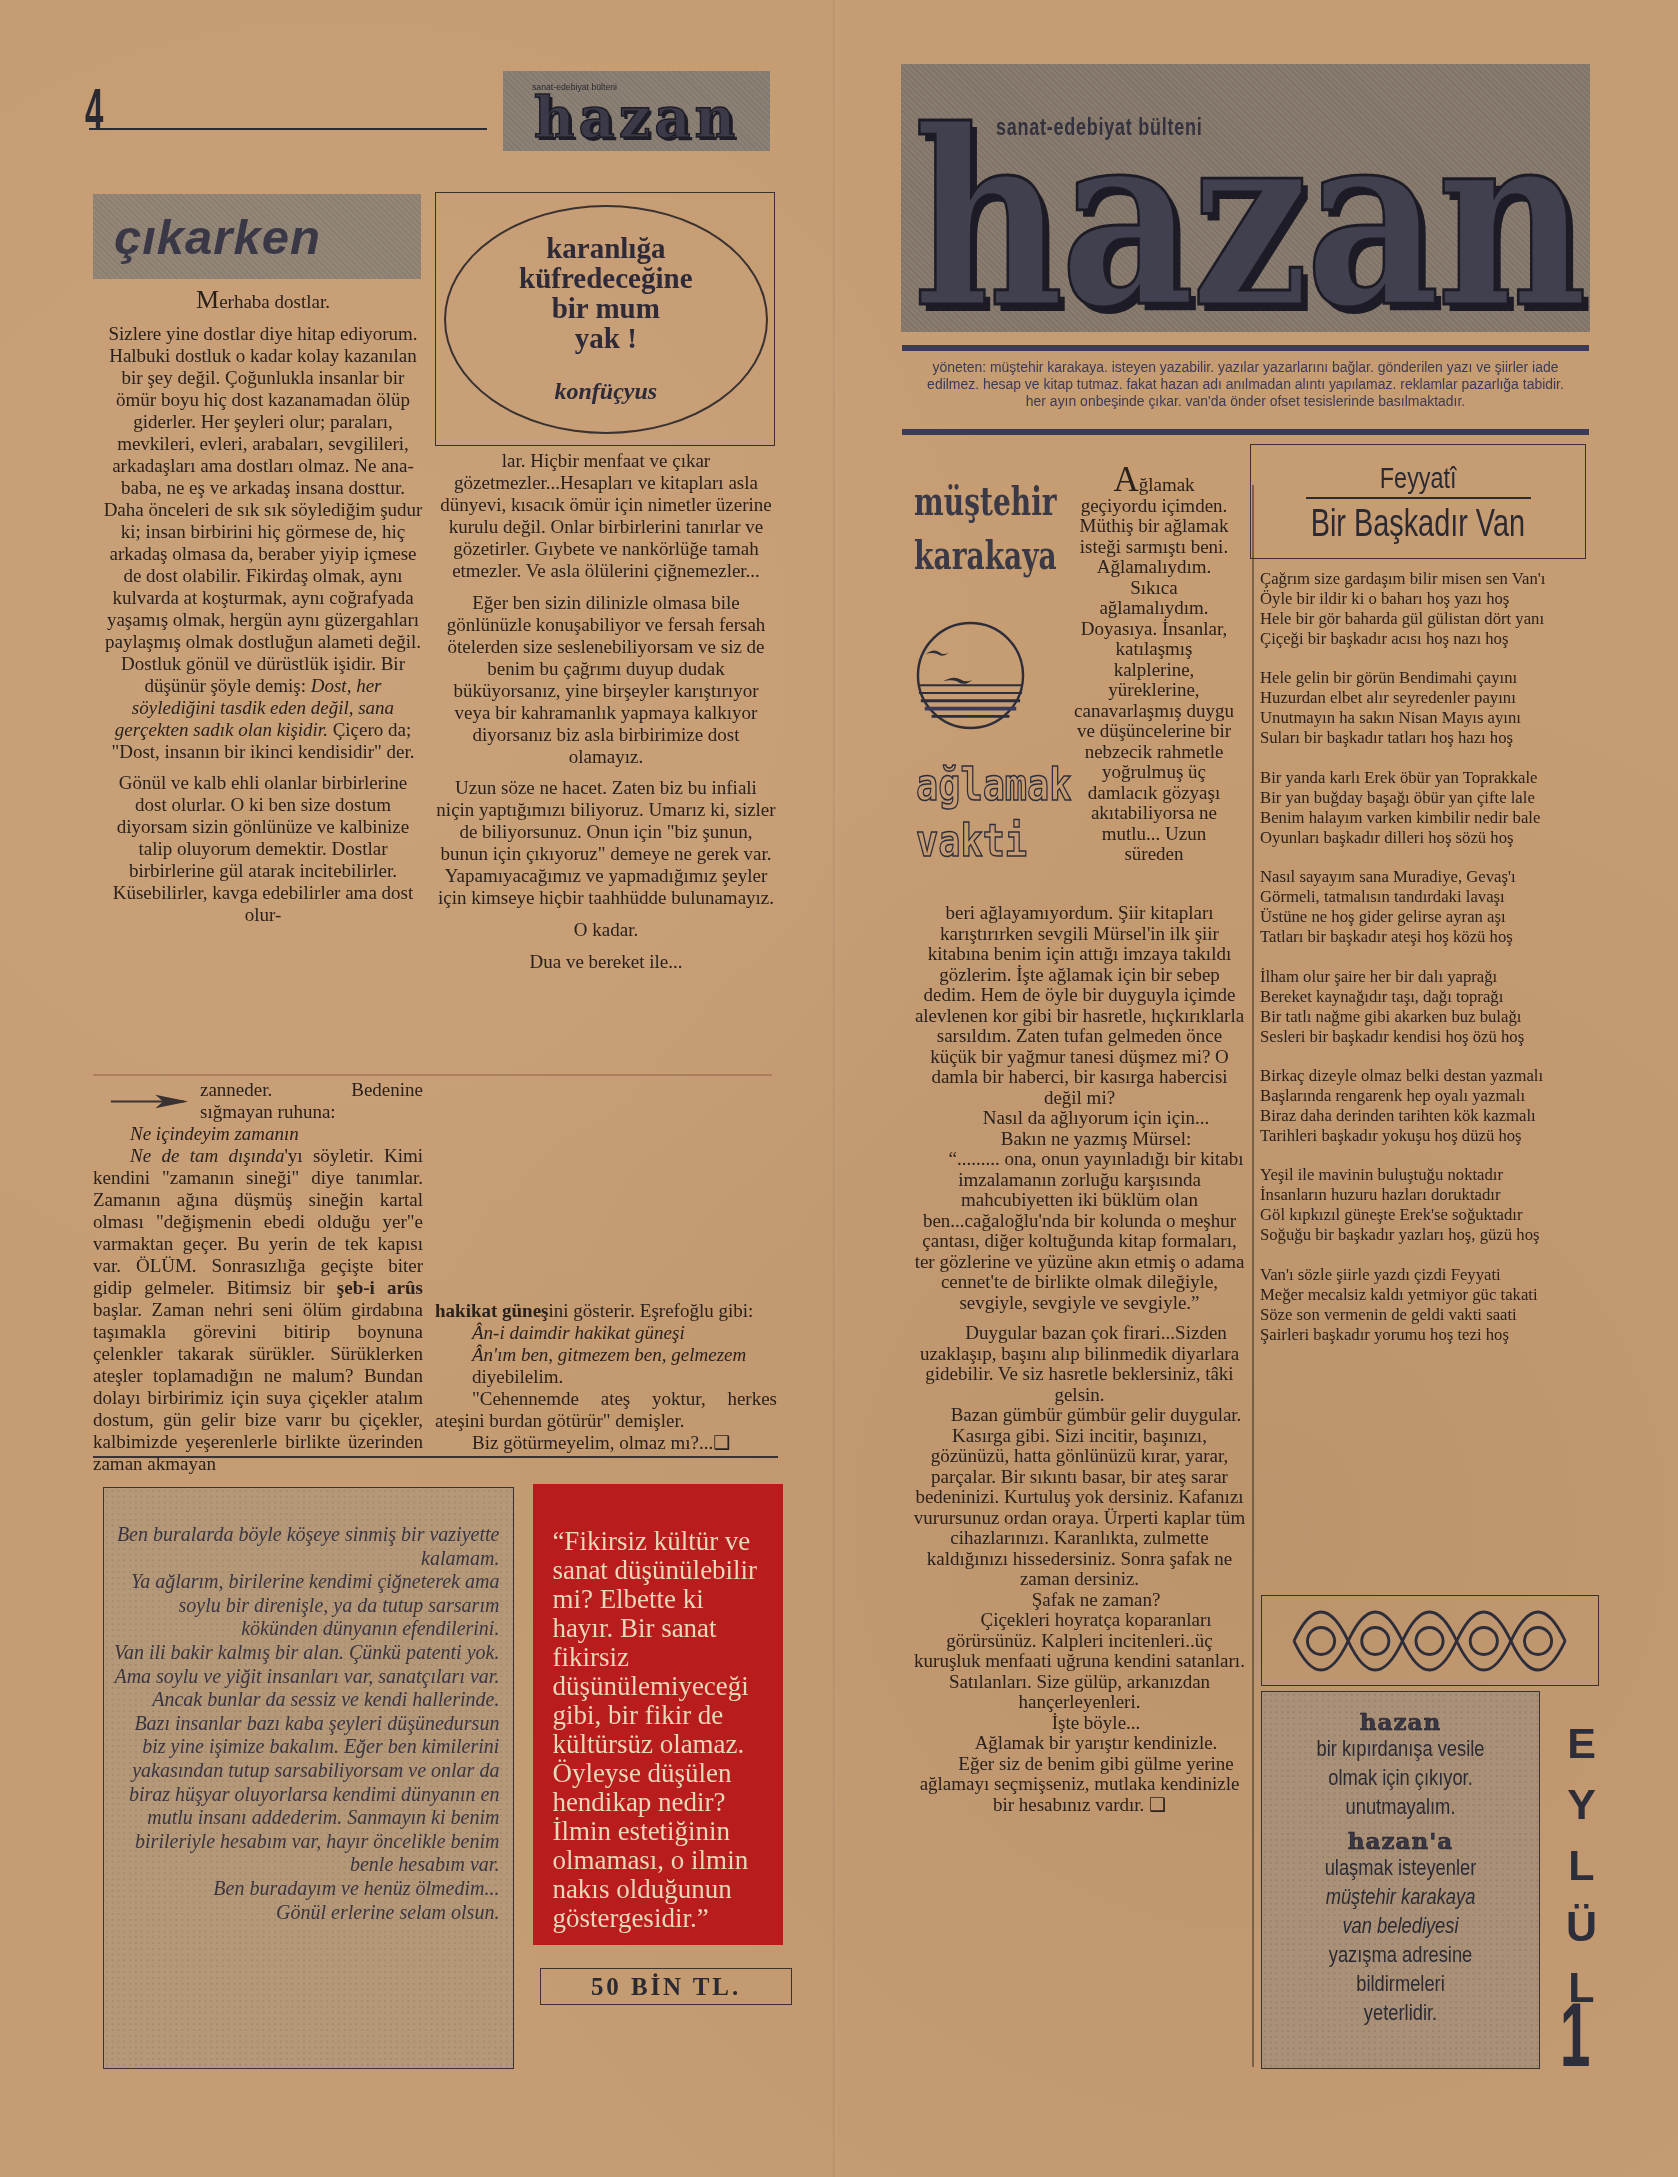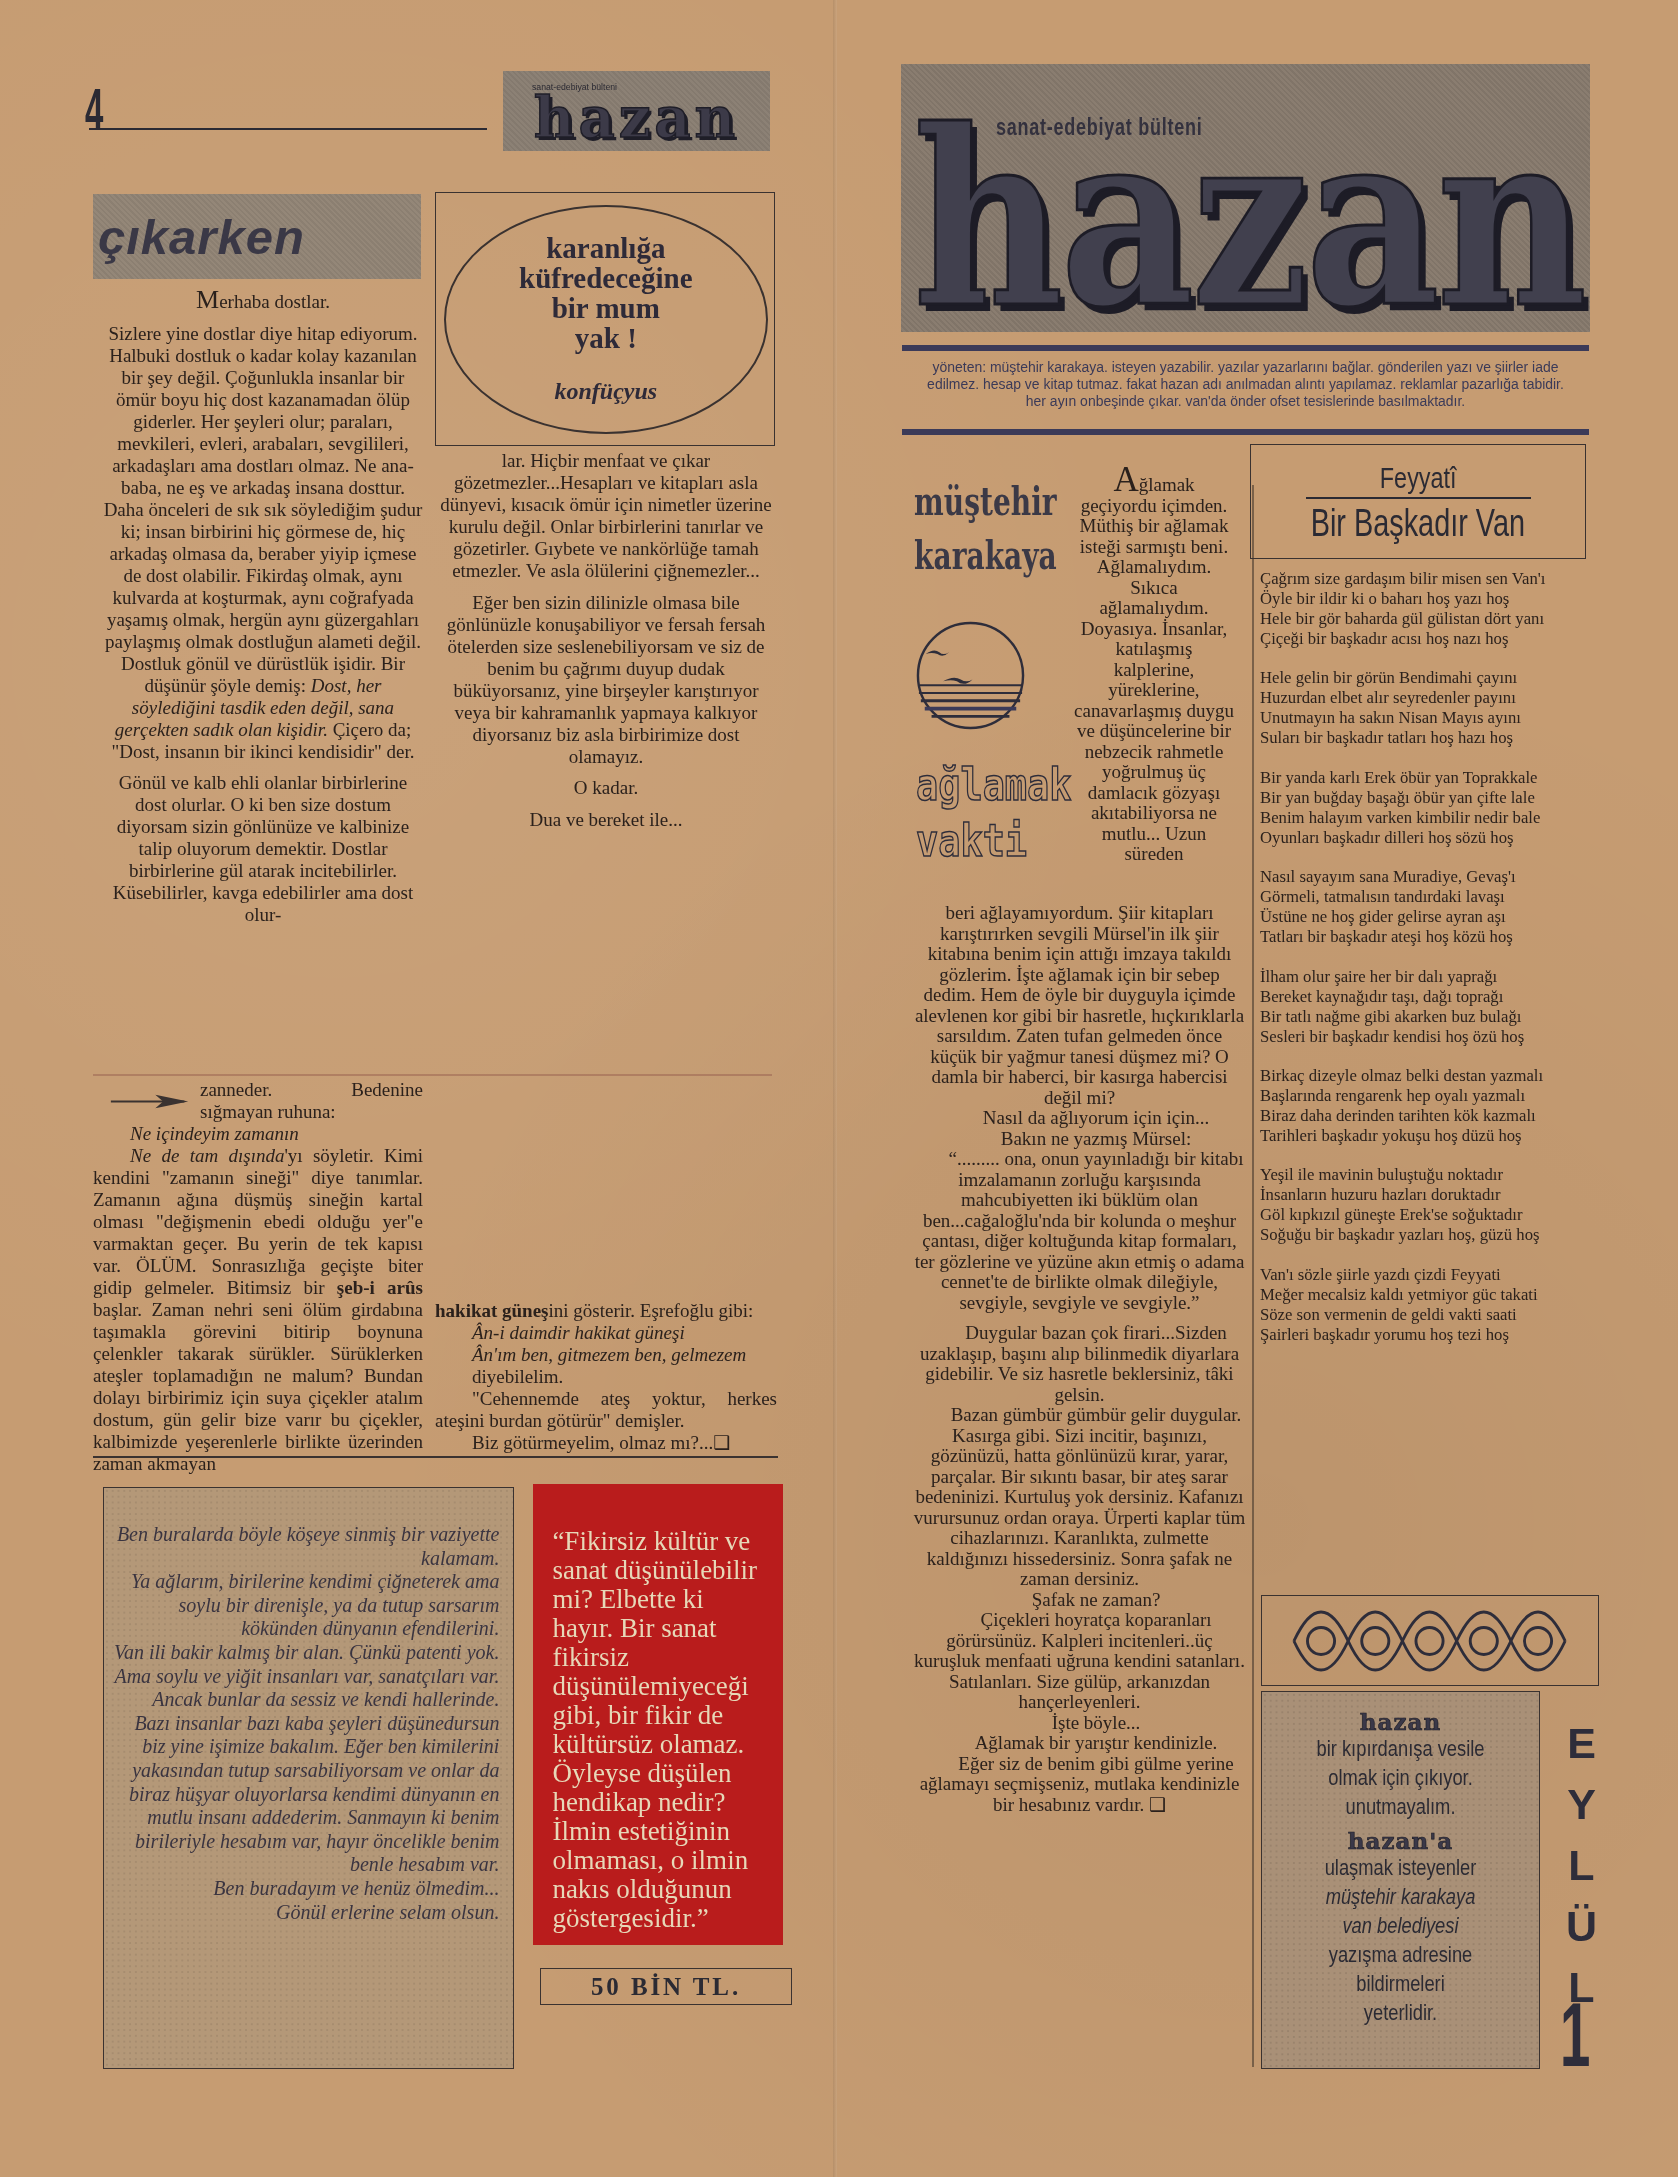--- a/index.html
+++ b/index.html
@@ -18,21 +18,21 @@
   .fold { position: absolute; left: 833px; top: 0; width: 3.9px; height: 2178px; background: linear-gradient(90deg, rgba(0,0,0,0.08), rgba(255,255,255,0.08)); }
 
   
   .page-num { left: 85px; top: 80px; font-family: "Liberation Sans", sans-serif; font-size: 60px; font-weight: bold; line-height: 1; color: #2b2a33; transform: scaleX(0.55); transform-origin: left; }
   .hdr-rule { left: 89px; top: 128px; width: 398px; height: 1.9px; background: #2b2a33; }
   .mini-logo { left: 503px; top: 71px; width: 267px; height: 80px; background: #8c8175; background-image: repeating-linear-gradient(45deg, rgba(0,0,0,0.06) 0 1.9px, transparent 1.9px 3.9px); display: flex; align-items: center; justify-content: center; flex-direction: column; }
   .mini-logo .sub { font-family: "Liberation Sans", sans-serif; font-size: 8.7px; color: #2b2a33; align-self: flex-start; margin-left: 29px; margin-top: 1.9px; }
   .mini-logo .word { font-family: "DejaVu Serif", serif; font-weight: bold; font-size: 56px; letter-spacing: 3.9px; line-height: 0.9; color: #3c3a48; -webkit-text-stroke: 1.5px #1f1e28; text-shadow: 2.9px 2.9px 0 #1f1e28; }
 
   
-  .cikarken { left: 93px; top: 194px; width: 328px; height: 85px; background: #948778; background-image: repeating-linear-gradient(45deg, rgba(0,0,0,0.06) 0 1.9px, transparent 1.9px 3.9px); padding-left: 5px; display: flex; align-items: center; }
+  .cikarken { left: 93px; top: 194px; width: 328px; height: 85px; background: #948778; background-image: repeating-linear-gradient(45deg, rgba(0,0,0,0.06) 0 1.9px, transparent 1.9px 3.9px); padding-left: 21px; display: flex; align-items: center; }
   .cikarken span { font-family: "Liberation Sans", sans-serif; font-style: italic; font-weight: bold; font-size: 49px; color: #3a3846; letter-spacing: 1px; }
 
   .col { font-size: 19px; line-height: 22px; text-align: center; }
   .col p { margin-bottom: 9.7px; }
   .col .it { font-style: italic; }
   .col .b { font-weight: bold; }
   .dropcap { font-size: 26px; }
   .indent { text-indent: 37px; }
 
   .col-left1 { left: 103px; top: 289px; width: 320px; }
@@ -120,20 +120,21 @@
     <div class="q">küfredeceğine</div>
     <div class="q">bir mum</div>
     <div class="q">yak !</div>
     <div class="a">konfüçyus</div>
   </div>
 </div>
 
 <div class="abs col col-mid1">
   <p>lar. Hiçbir menfaat ve çıkar gözetmezler...Hesapları ve kitapları asla dünyevi, kısacık ömür için nimetler üzerine kurulu değil. Onlar birbirlerini tanırlar ve gözetirler. Gıybete ve nankörlüğe tamah etmezler. Ve asla ölülerini çiğnemezler...</p>
   <p>Eğer ben sizin dilinizle olmasa bile gönlünüzle konuşabiliyor ve fersah fersah ötelerden size seslenebiliyorsam ve siz de benim bu çağrımı duyup dudak büküyorsanız, yine birşeyler karıştırıyor veya bir kahramanlık yapmaya kalkıyor diyorsanız biz asla birbirimize dost olamayız.</p>
+  <p>Uzun söze ne hacet. Zaten biz bu infiali niçin yaptığımızı biliyoruz. Umarız ki, sizler de biliyorsunuz. Onun için "biz şunun, bunun için çıkıyoruz" demeye ne gerek var. Yapamıyacağımız ve yapmadığımız şeyler için kimseye hiçbir taahhüdde bulunamayız.</p>
   <p>O kadar.</p>
   <p>Dua ve bereket ile...</p>
 </div>
 
 <div class="abs sep-line"></div>
 <svg class="abs arrow" viewBox="0 0 90 30">
     <line x1="4" y1="15" x2="80" y2="15" stroke="#3a3230" stroke-width="2"></line>
     <polygon points="50,8 84,15 50,22 58,15" fill="#3a3230"></polygon>
   </svg>
 

